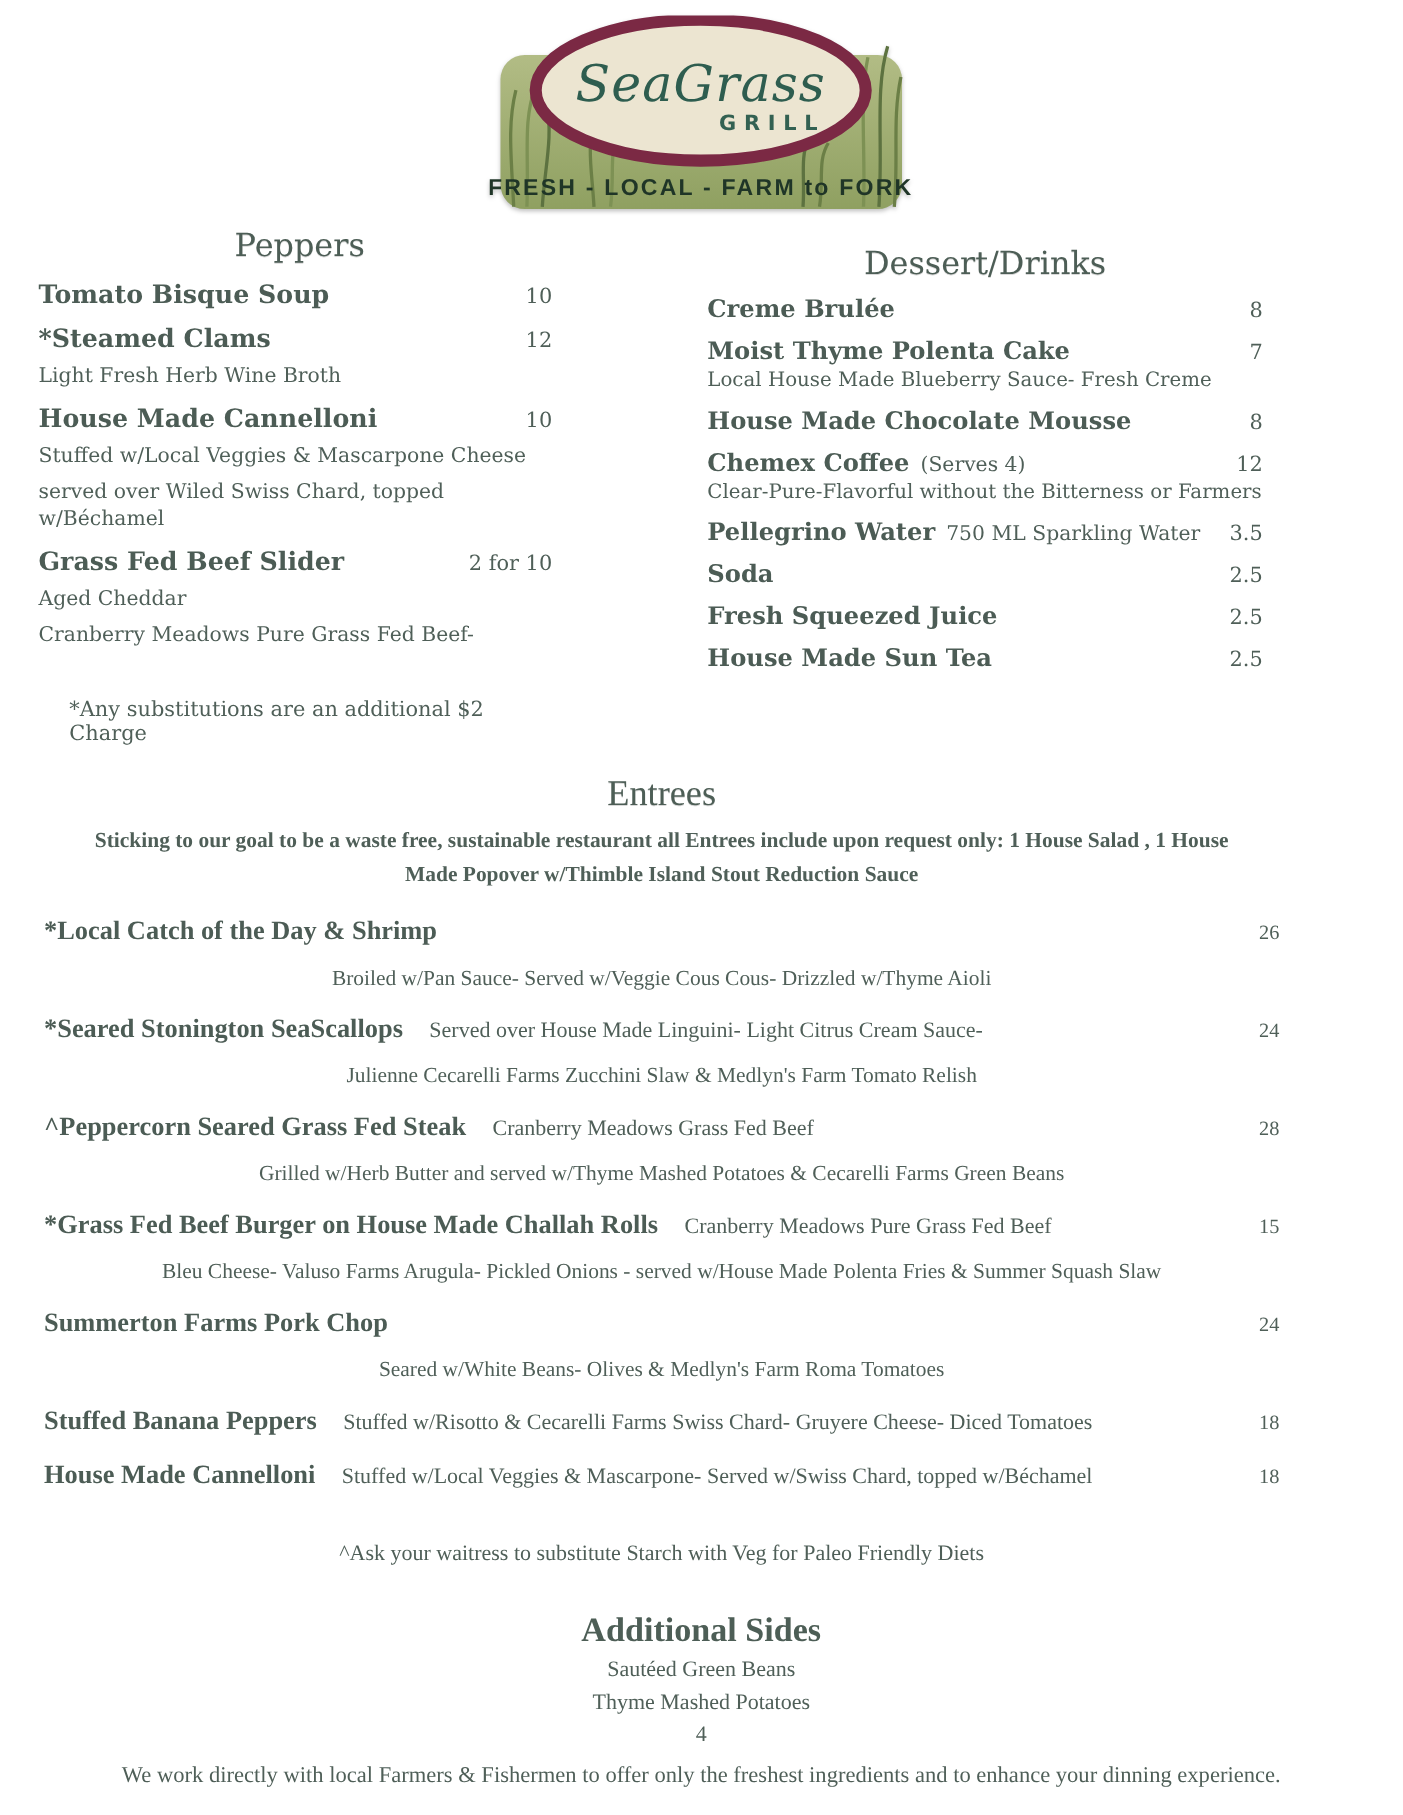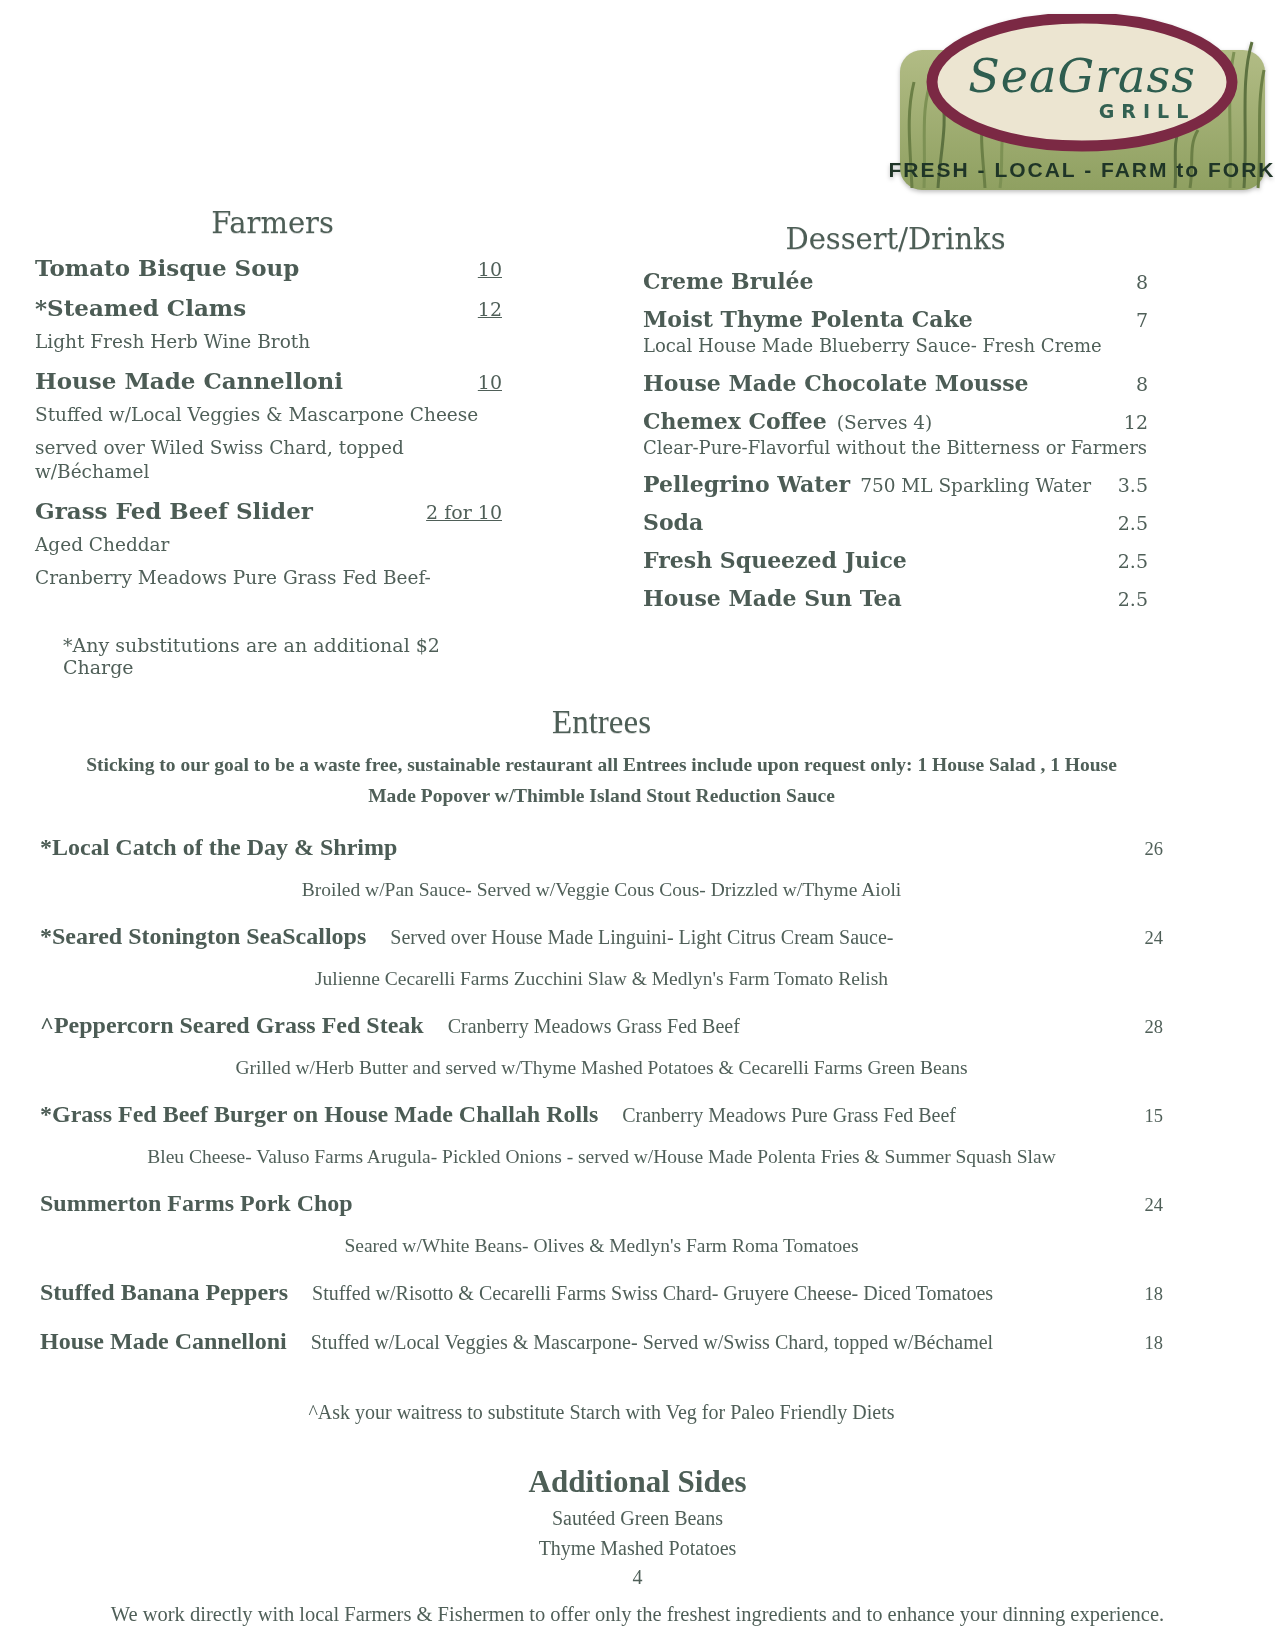--- a/index.html
+++ b/index.html
@@ -2,35 +2,35 @@
 <html><head>
 <meta charset="utf-8">
 <style>
   * { margin:0; padding:0; box-sizing:border-box; }
   html,body { background:#ffffff; }
   .page {
     width:1275px; height:1650px; margin:0 auto; position:relative; overflow:hidden;
     background:#ffffff; font-family:"DejaVu Serif", serif; color:#4f5f58;
   }
   
-  .logo-wrap { display:flex; justify-content:flex-end; padding-top:14px; }
+  .logo-wrap { display:flex; justify-content:center; padding-top:14px; }
   .logo-wrap svg { filter: drop-shadow(0 2px 2px rgba(0,0,0,.25)); }
   .logo-name { font-family:"DejaVu Serif", serif; font-style:italic; font-size:46px; fill:#2e5d4f; letter-spacing:1px; }
   .logo-grill { font-family:"DejaVu Sans", sans-serif; font-weight:bold; font-size:19px; fill:#336152; letter-spacing:7px; }
   .logo-tag { font-family:"Liberation Sans", sans-serif; font-weight:bold; font-size:21px; fill:#1f3527; letter-spacing:2px; }
   
   .cols { display:flex; padding-left:35px; margin-top:6px; }
   .col-left { width:475px; }
   .col-right { width:505px; margin-left:133px; }
   .sec-title { font-weight:normal; font-size:29px; color:#4d5e56; text-align:center; text-shadow:0 1px 0 #d9d9d9; }
   .col-left .sec-title { margin:8px 0 14px; }
   .col-right .sec-title { margin:24px 0 6px; }
   .s-line { display:flex; align-items:baseline; margin-top:13px; }
   .s-name { font-size:23px; font-weight:bold; color:#4c5c55; }
-  .s-price { margin-left:auto; font-size:19px; padding-right:8px;text-decoration:underline; }
+  .s-price { margin-left:auto; font-size:19px; padding-right:8px; }
   .s-desc { margin-top:9px; font-size:18.5px; line-height:1.3; }
   .s-note { margin-top:44px; margin-left:28px; font-size:19px; }
   .d-line { display:flex; align-items:baseline; margin-top:12px; }
   .d-name { font-size:22px; font-weight:bold; color:#4c5c55; white-space:nowrap; }
   .d-inline { font-size:18.5px; margin-left:10px; white-space:nowrap; }
   .d-price { margin-left:auto; font-size:19px; }
   .d-desc { margin-top:3px; font-size:18px; line-height:1.25; }
   
   .entrees { padding:0 112px 0 40px; }
   .e-title { font-family:"Liberation Serif", serif; font-weight:normal; font-size:33px; text-align:center;
@@ -77,21 +77,21 @@
       </g>
       <ellipse cx="192" cy="68" rx="150" ry="64" fill="#ece5d1" stroke="#7b2944" stroke-width="11"></ellipse>
       <text class="logo-name" x="192" y="78" text-anchor="middle">SeaGrass</text>
       <text class="logo-grill" x="257" y="104" text-anchor="middle">GRILL</text>
       <text class="logo-tag" x="192" y="163" text-anchor="middle">FRESH - LOCAL - FARM to FORK</text>
     </svg>
   </div>
 
   <div class="cols">
     <div class="col-left">
-      <h2 class="sec-title">Farmers</h2>
+      <h2 class="sec-title">Peppers</h2>
       <div>
           <div>
             <div class="s-line">
               <span class="s-name">Tomato Bisque Soup</span>
               <span class="s-price">10</span>
             </div>
           </div>
           <div>
             <div class="s-line">
               <span class="s-name">*Steamed Clams</span>

